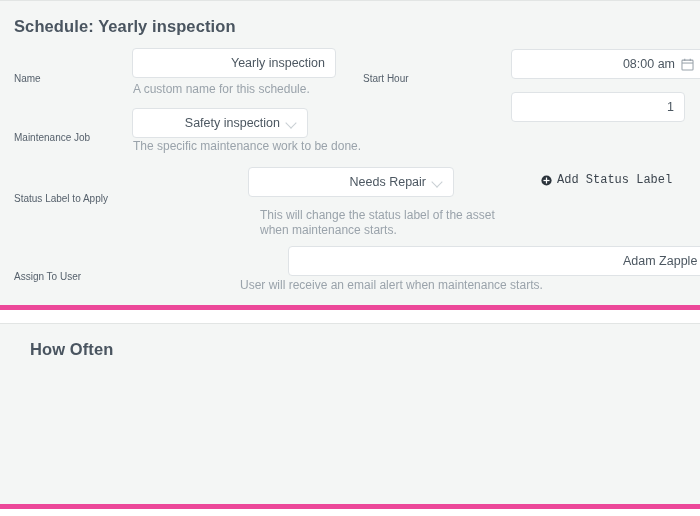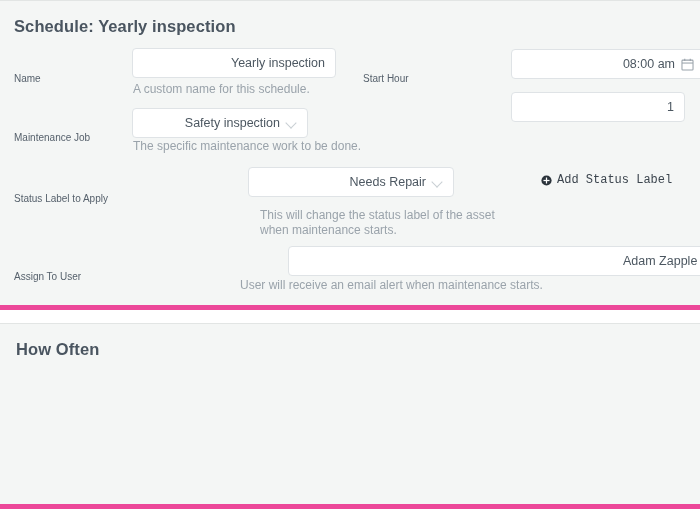--- a/index.html
+++ b/index.html
@@ -23,21 +23,21 @@
     position: relative;
   }
 
   .card-schedule {
     height: 310px;
     padding: 0 14px;
   }
   .card-howoften {
     height: 186px;
     margin-top: 13px;
-    padding: 0 16px;
+    padding: 0 30px;
   }
 
   .section-title {
     font-size: 16.5px;
     font-weight: bold;
     color: #4a5560;
     letter-spacing: 0.1px;
   }
   .card-schedule .section-title { padding-top: 16px; }
   .card-howoften .section-title { padding-top: 16px; }

